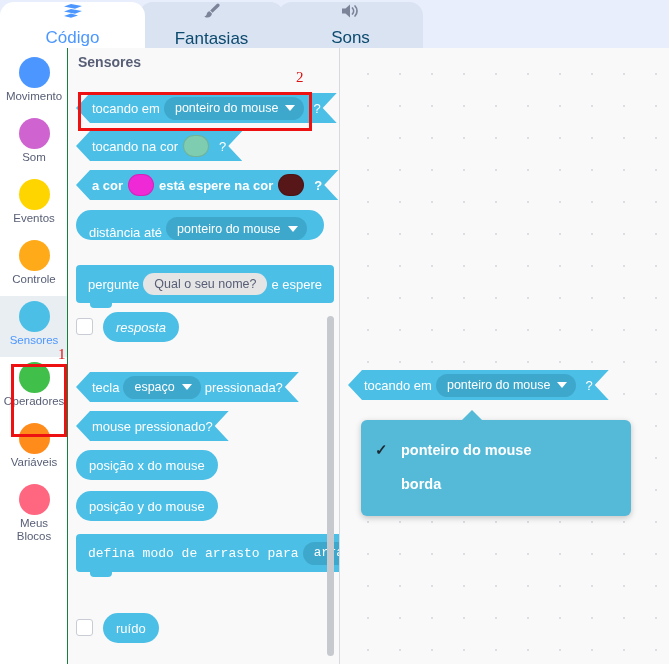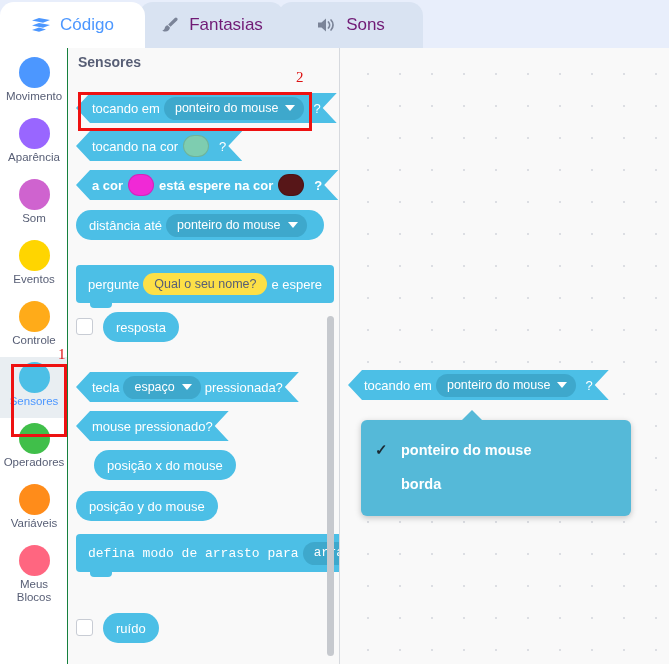--- a/index.html
+++ b/index.html
@@ -30,30 +30,31 @@
     height: 46px;
     border-radius: 14px 14px 0 0;
     display: flex;
     align-items: center;
     justify-content: center;
     gap: 9px;
     box-sizing: border-box;
     font-size: 17px;
     position: relative;
     cursor: pointer;
+    flex-direction: column;
   }
   .tab.active {
     background: #ffffff;
     color: #4c97ff;
     width: 145px;
     z-index: 3;
   }
   .tab.inactive {
     background: #d9e3f2;
-    color: #701a75;
+    color: #0c4a6e;
     width: 145px;
     margin-left: -6px;
     z-index: 1;
     text-align: center;
   }
   .tab-icon { display: flex; align-items: center; }
   .tab-label { white-space: nowrap; }
 
   
   #main-area {
@@ -178,21 +179,21 @@
     font-size: 12.5px;
     cursor: pointer;
   }
   .dd-arrow {
     width: 0; height: 0;
     border-left: 5px solid transparent;
     border-right: 5px solid transparent;
     border-top: 6px solid #ffffff;
   }
   .text-field {
-    background: #fde047;
+    background: #e5e5e5;
     color: #575e75;
     border-radius: 12px;
     height: 22px;
     padding: 0 11px;
     margin: 0 4px;
     display: flex;
     align-items: center;
     font-size: 12.5px;
   }
   .color-swatch {
@@ -339,24 +340,20 @@
 
 <div id="main-area">
 
   <div id="category-sidebar">
 
     <div class="category-item">
       <span class="cat-circle" style="background:#4c97ff"></span>
       <span class="cat-label">Movimento</span>
     </div>
 
-    <div class="category-item">
-      <span class="cat-circle" style="background:#9966ff"></span>
-      <span class="cat-label">Aparência</span>
-    </div>
 
     <div class="category-item">
       <span class="cat-circle" style="background:#cf63cf"></span>
       <span class="cat-label">Som</span>
     </div>
 
     <div class="category-item">
       <span class="cat-circle" style="background:#ffd500"></span>
       <span class="cat-label">Eventos</span>
     </div>
@@ -407,53 +404,53 @@
     </div>
 
     <div class="block bool" style="left:8px; top:122px;font-weight:bold;">
       <span>a cor</span>
       <span class="color-swatch" style="background:#f029d6"></span>
       <span>está espere na cor</span>
       <span class="color-swatch" style="background:#571618"></span>
       <span class="qmark">?</span>
     </div>
 
-    <div class="block reporter" style="left:8px; top:162px;">
+    <div class="block reporter" style="left:8px; top:162px;align-items:flex-end;">
       <span>distância até</span>
       <span class="dropdown-field">
         <span>ponteiro do mouse</span>
         <span class="dd-arrow"></span>
       </span>
     </div>
 
     <div class="block stack" style="left:8px; top:217px;">
       <span>pergunte</span>
       <span class="text-field">Qual o seu nome?</span>
       <span>e espere</span>
     </div>
 
     <div class="checkbox" style="left:8px; top:270px;"></div>
-    <div class="block reporter" style="left:35px; top:264px;">
+    <div class="block reporter" style="left:35px; top:264px;font-style:italic;">
       <span>resposta</span>
     </div>
 
     <div class="block bool" style="left:8px; top:363px;">
       <span>mouse pressionado?</span>
     </div>
 
     <div class="block bool" style="left:8px; top:324px;">
       <span>tecla</span>
       <span class="dropdown-field">
         <span>espaço</span>
         <span class="dd-arrow"></span>
       </span>
       <span>pressionada?</span>
     </div>
 
-    <div class="block reporter" style="left:26px; top:402px;">
+    <div class="block reporter" style="left:8px; top:402px;">
       <span>posição x do mouse</span>
     </div>
 
     <div class="block reporter" style="left:8px; top:443px;">
       <span>posição y do mouse</span>
     </div>
 
     <div class="block stack" style="left:8px; top:486px;font-family:Liberation Mono, monospace;">
       <span>defina modo de arrasto para</span>
       <span class="dropdown-field">

